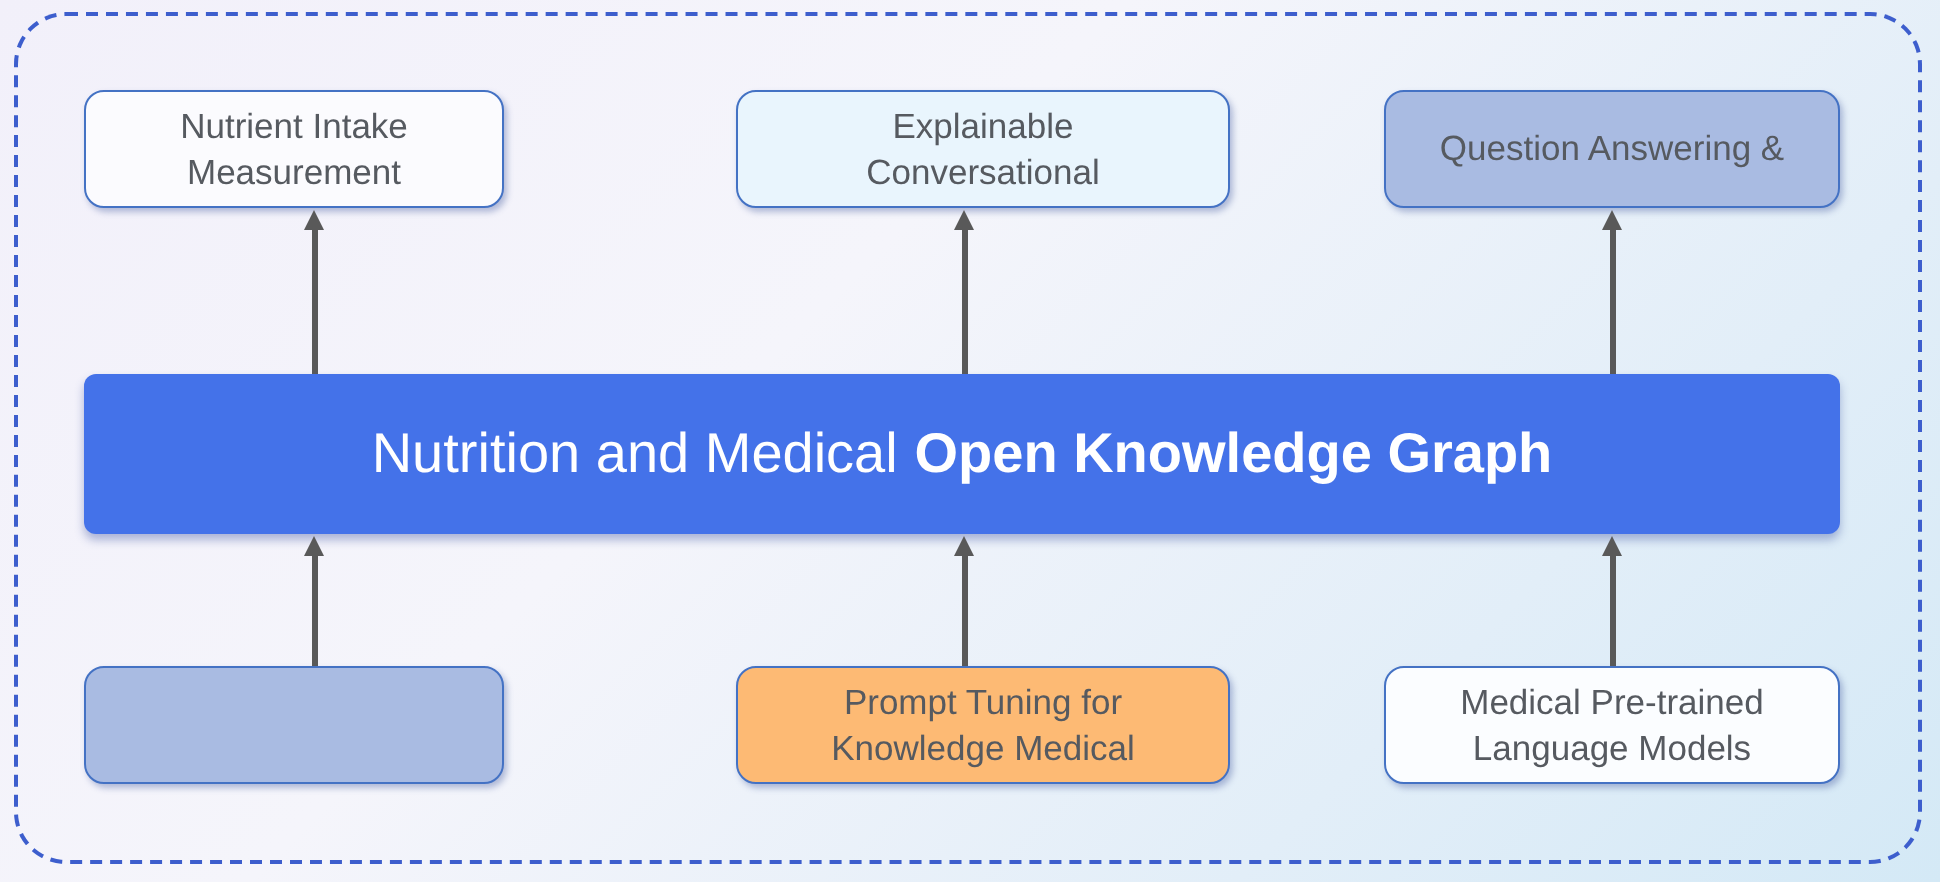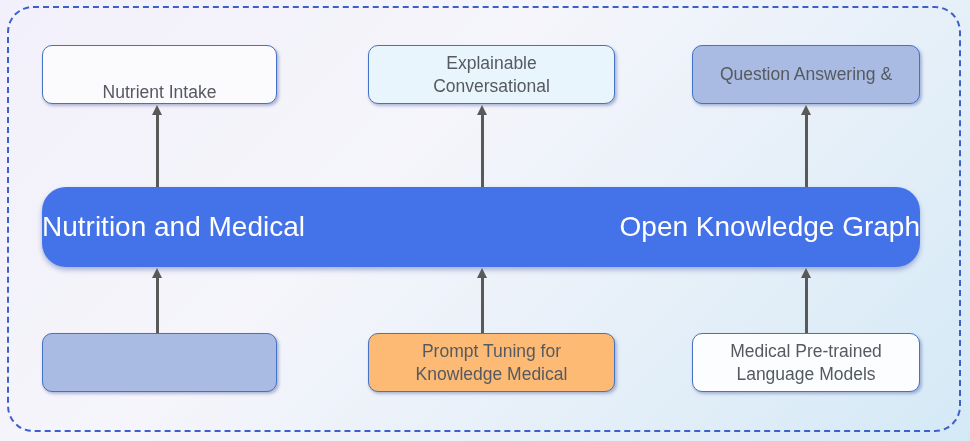--- a/index.html
+++ b/index.html
@@ -26,39 +26,39 @@
     flex-direction: column;
     align-items: center;
     justify-content: center;
     text-align: center;
     color: #565a60;
     font-size: 17.5px;
     line-height: 1.28;
     box-shadow: 1.5px 2px 3px rgba(90, 110, 170, 0.45);
     box-sizing: border-box;
   }
-  .col0 { left: 42px;  width: 235px; justify-content: flex-end; }
+  .col0 { left: 42px;  width: 210px; }
   .col1 { left: 368px; width: 247px; }
   .col2 { left: 692px; width: 228px; }
   .rowtop    { top: 45px; }
   .rowbottom { top: 333px; }
   .band {
     position: absolute;
     left: 42px; top: 187px;
     width: 878px; height: 80px;
-    border-radius: 24px;
+    border-radius: 6px;
     display: flex;
     align-items: center;
-    justify-content: space-between;
+    justify-content: center;
     color: #ffffff;
     font-size: 28px;
     box-shadow: 0 3px 5px rgba(80, 100, 170, 0.45);
     box-sizing: border-box;
   }
-  .band .bold { font-weight: normal; margin-left: 0.30em; }
+  .band .bold { font-weight: bold; margin-left: 0.30em; }
   .arrow {
     position: absolute;
     width: 12px;
     display: flex;
     flex-direction: column;
     align-items: center;
   }
   .arrow-top    { top: 105px; height: 82px; }
   .arrow-bottom { top: 268px; height: 65px; }
   .at-col0 { left: 151px; }
@@ -72,20 +72,21 @@
   }
   .arrow .shaft { width: 3px; flex: 1; }
 </style>
 </head>
 <body>
 
 <div class="frame"></div>
 
 <div class="box col0 rowtop" style="background: rgb(251, 251, 254);">
   <span>Nutrient Intake</span>
+  <span>Measurement</span>
 </div>
 <div class="box col1 rowtop" style="background: rgb(233, 245, 253);">
   <span>Explainable</span>
   <span>Conversational</span>
 </div>
 <div class="box col2 rowtop" style="background: rgb(169, 187, 226);">
   <span>Question Answering &amp;</span>
 </div>
 
 <div class="band" style="background: rgb(68, 114, 233);">

